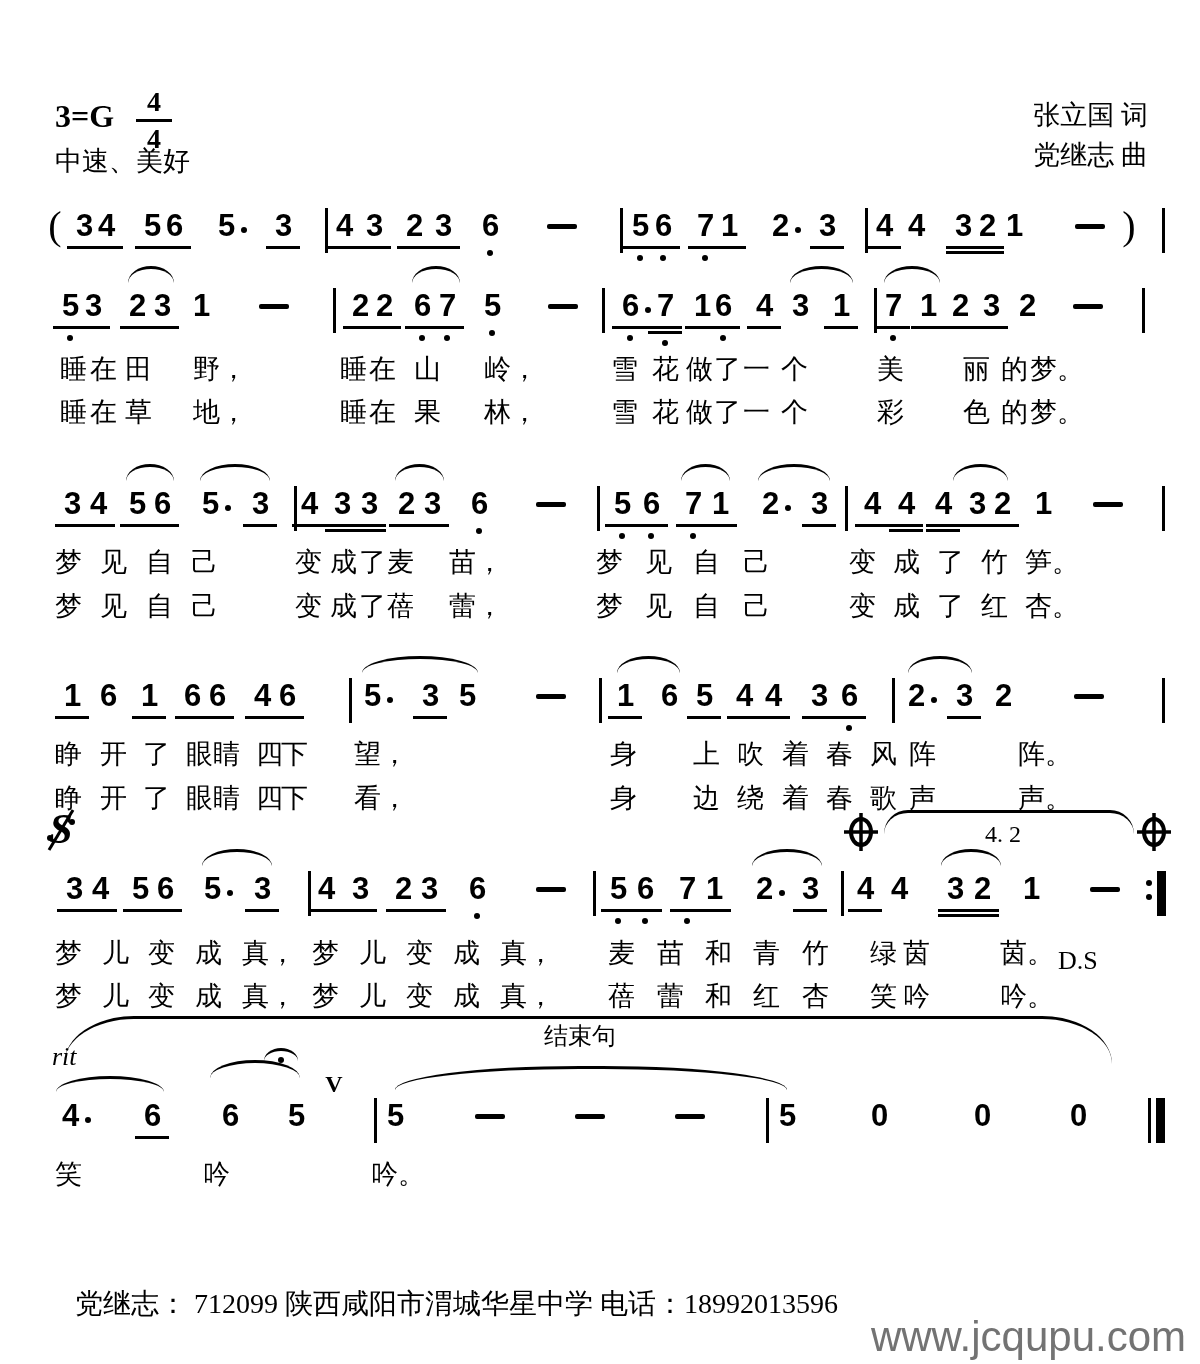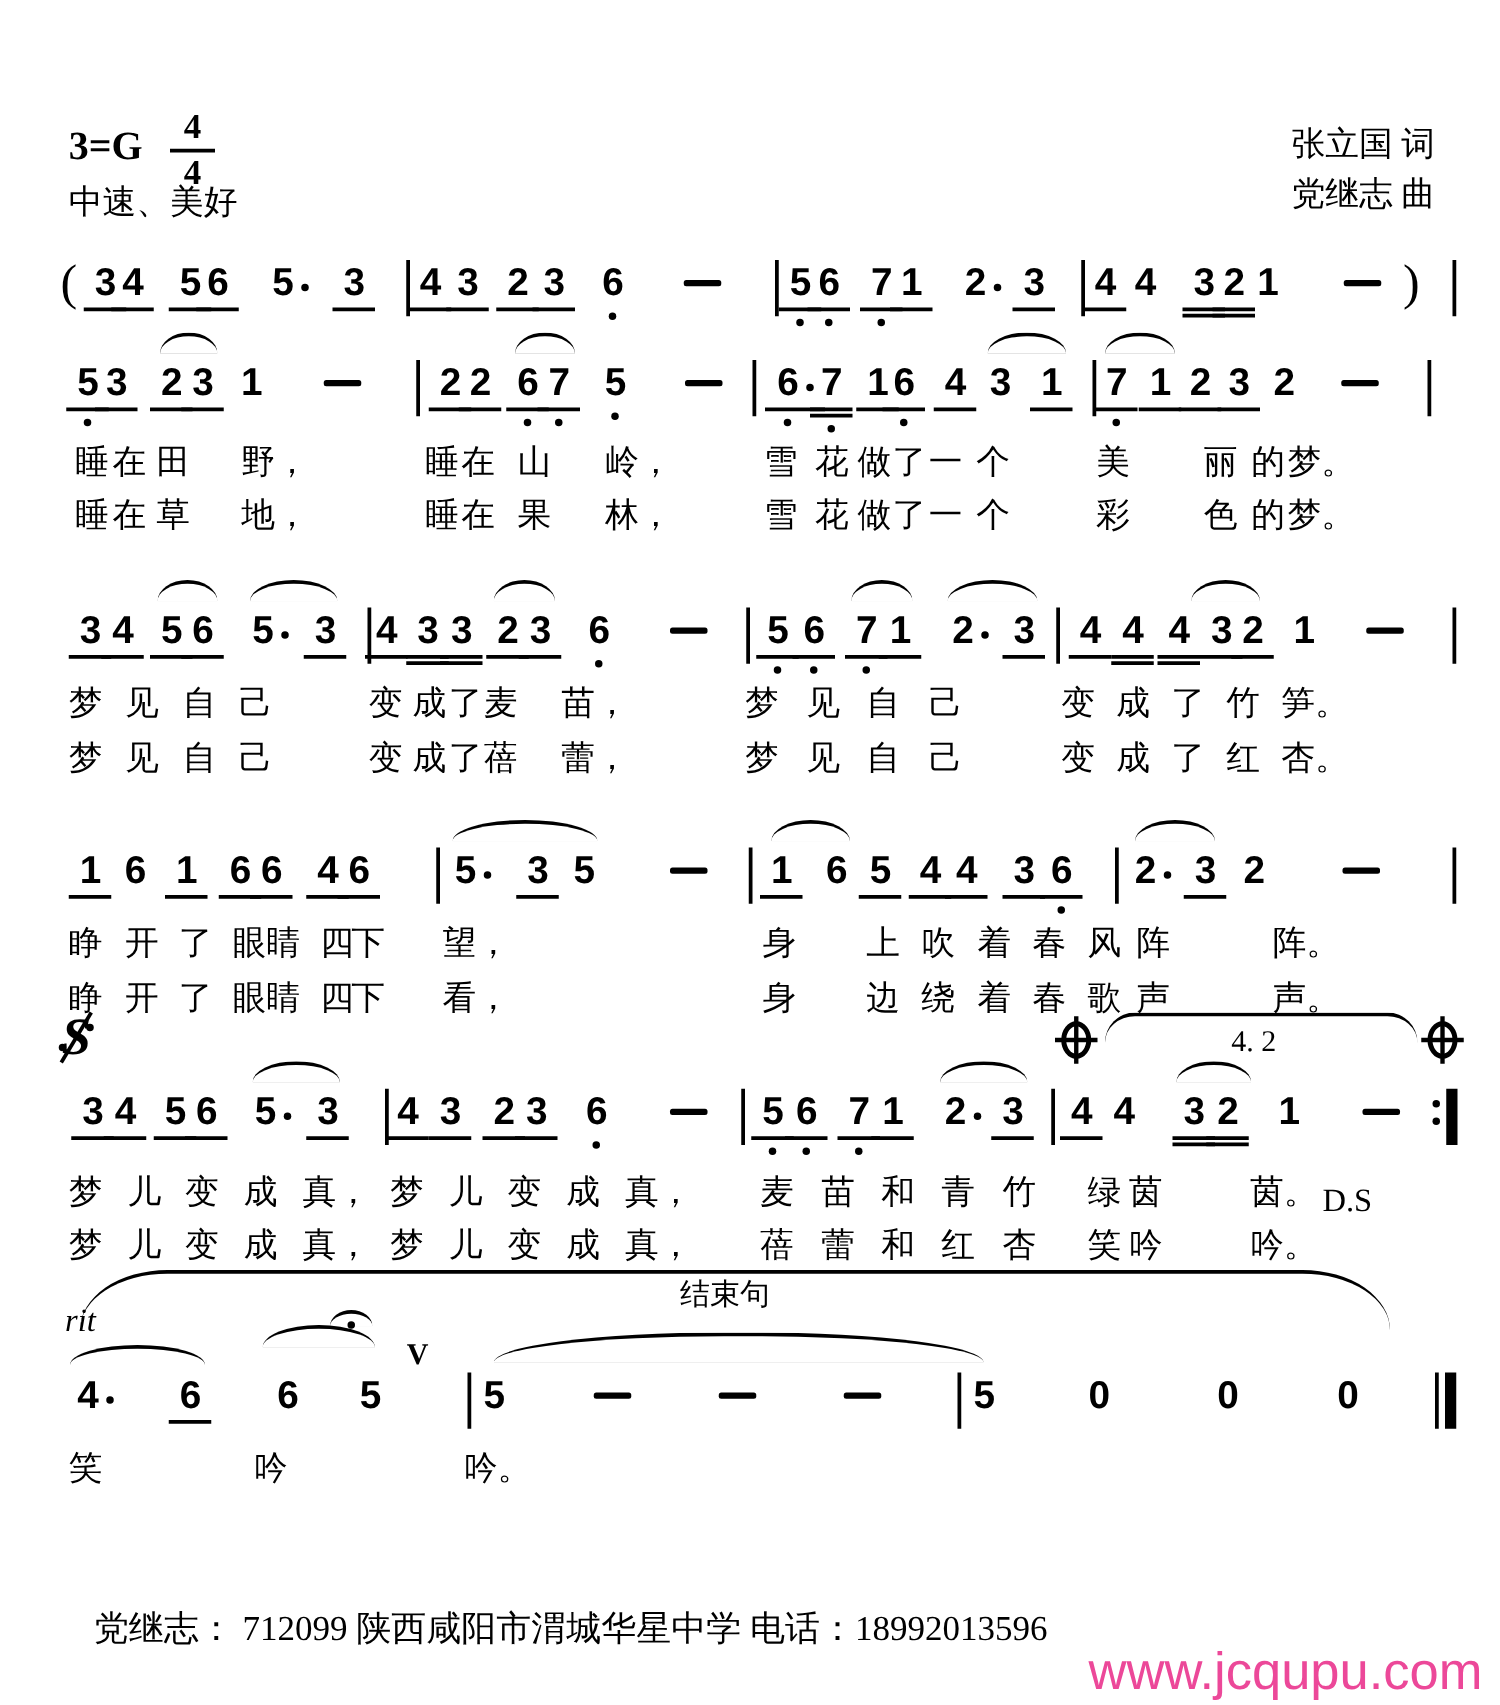--- a/index.html
+++ b/index.html
@@ -24,21 +24,21 @@
   .adot{position:absolute;width:6px;height:6px;border-radius:50%;background:#000}
   .slur{position:absolute;border-top:3px solid #000;border-radius:50% 50% 0 0/100% 100% 0 0}
   .flatarc{position:absolute;border-top:3px solid #000}
   .paren{position:absolute;font:400 40px/1 "Liberation Serif",serif;transform:translateX(-50%)}
   .breath{position:absolute;font:700 24px/1 "Liberation Serif",serif;transform:translateX(-50%)}
   .mtext{position:absolute;font:400 26px/1 "Liberation Serif",serif;white-space:nowrap}
   .mlabel{position:absolute;font:400 24px/1 "Liberation Serif",serif;transform:translateX(-50%);background:#fff;padding:0 6px;white-space:nowrap}
   .fermdot{position:absolute;width:6px;height:6px;border-radius:50%;background:#000}
   .footer-line{position:absolute;left:75px;font:400 28px/1 "Liberation Serif",serif;white-space:nowrap}
   .footer-line.f1{top:1238px}.footer-line.f2{top:1290px}
-  .watermark{position:absolute;right:14px;top:1316px;font:400 42px/1 "Liberation Sans",sans-serif;color:#ec4899;white-space:nowrap}
+  .watermark{position:absolute;right:14px;top:1316px;font:400 42px/1 "Liberation Sans",sans-serif;color:#737373;white-space:nowrap}
   svg{display:block}
 </style>
 </head>
 <body>
 
 <div id="page">
   <div class="keysig">3=G</div>
   <div class="timesig">
     <div class="ts-num">4</div>
     <div class="ts-den">4</div>

